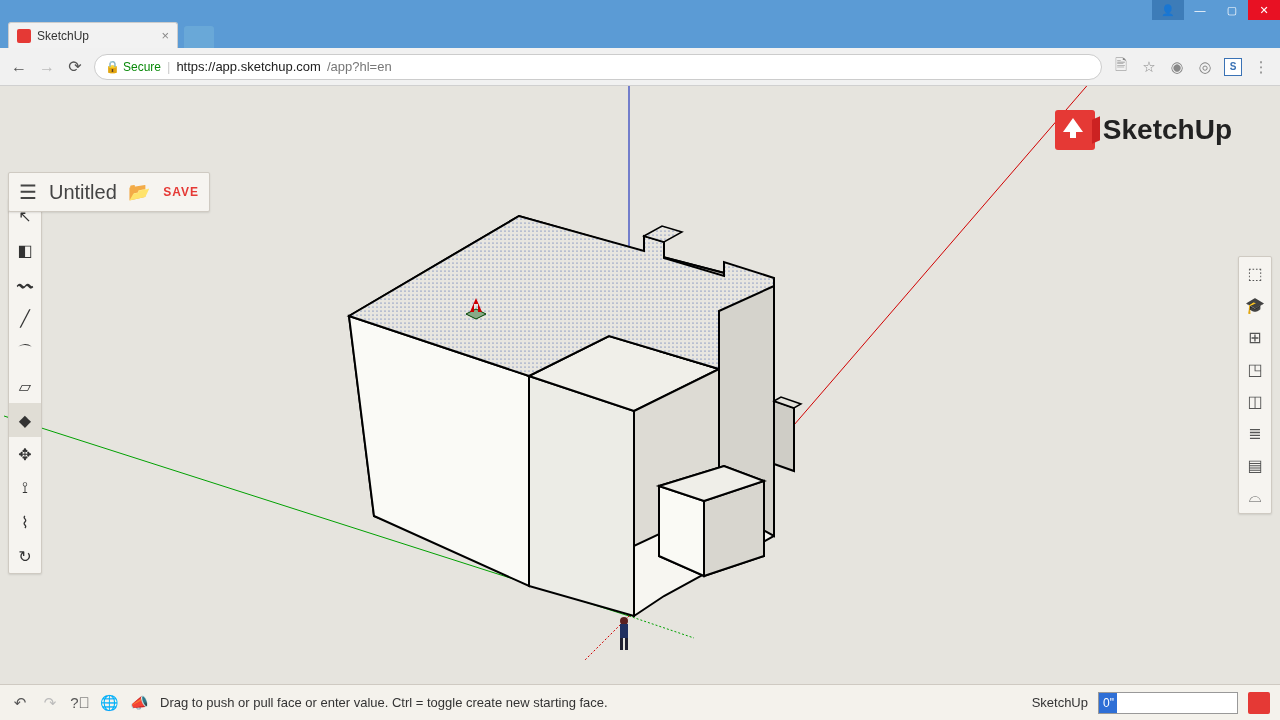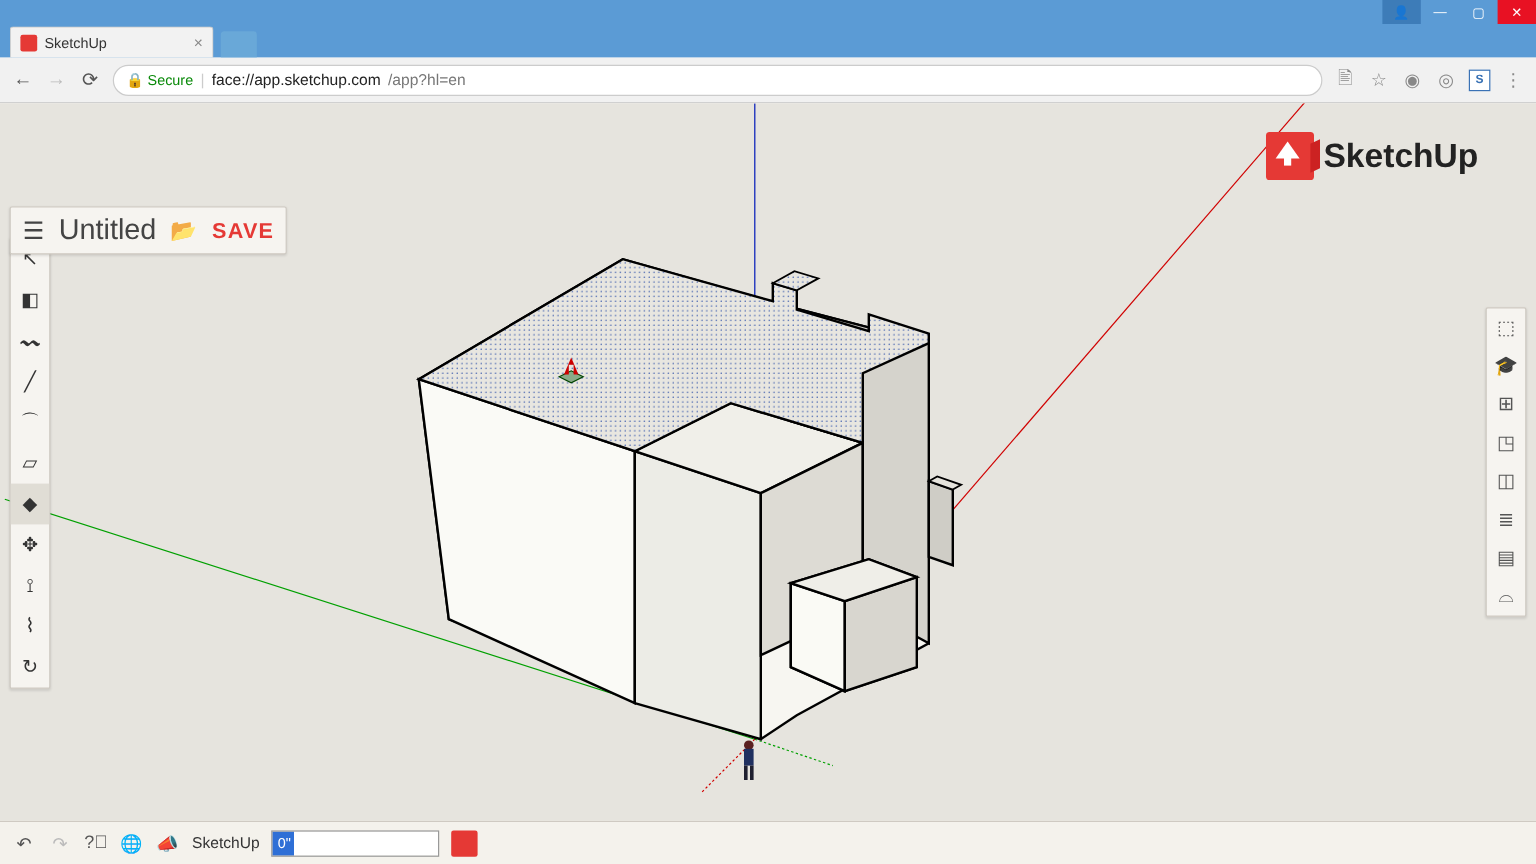--- a/index.html
+++ b/index.html
@@ -23,23 +23,23 @@
 .addrbar .navbtn.disabled { color: #bbb; }
 .addrbar .url { flex: 1; display: flex; align-items: center; background: #fff; height: 26px; border: 1px solid #ccc; border-radius: 13px; padding: 0 10px; font-size: 13px; gap: 6px; }
 .addrbar .url .secure { color: #0a8a0a; font-size: 12px; display: flex; align-items: center; gap: 3px;}
 .addrbar .url .path { color: #777; text-align: right; }
 .addrbar .ricon { width: 18px; height: 18px; color: #888; font-size: 15px; display: flex; align-items: center; justify-content: center; }
 .addrbar .su-favicon { width:18px; height:18px; background:#fff; border:1px solid #3a72b5; display:flex; align-items:center; justify-content:center; font-size:10px; font-weight:bold; color:#3a72b5;}
 
 
 .apphead { position: absolute; top: 86px; left: 8px; height: 40px; background: #f6f4f0; border: 1px solid #cfcac2; border-radius: 2px; display: flex; align-items: center; padding: 0 10px; gap: 12px; box-shadow: 0 1px 2px rgba(0,0,0,0.1); z-index: 20; }
 .apphead .menu { font-size: 20px; color: #444; }
-.apphead .title { font-size: 24px; color: #444; font-weight: 400; }
+.apphead .title { font-size: 20px; color: #444; font-weight: 400; }
 .apphead .folder { font-size: 18px; color: #444; }
-.apphead .save { font-size: 18px; font-weight: bold; color: #E53935; letter-spacing: 1px; }
+.apphead .save { font-size: 12px; font-weight: bold; color: #E53935; letter-spacing: 1px; }
 
 
 .canvas { position: absolute; top: 86px; left: 0; right: 0; bottom: 36px; background: #E6E4DE; overflow: hidden; }
 
 
 .lefttool { position: absolute; left: 8px; top: 112px; width: 34px; background: #f6f4f0; border: 1px solid #cfcac2; border-radius: 2px; box-shadow: 0 1px 2px rgba(0,0,0,0.1); z-index: 15; }
 .lefttool .titem { width: 100%; height: 34px; display: flex; align-items: center; justify-content: center; color: #333; font-size: 16px; }
 .lefttool .titem.active { background: #e0ddd5; }
 
 
@@ -86,21 +86,21 @@
   <div class="tab-ghost"></div>
 </div>
 
 <div class="addrbar">
   <div class="navbtn">←</div>
   <div class="navbtn disabled">→</div>
   <div class="navbtn">⟳</div>
   <div class="url">
     <span class="secure">🔒 <span>Secure</span></span>
     <span style="color:#ccc">|</span>
-    <span style="color:#222">face://app.sketchup.com</span>
+    <span style="color:#222">https://app.sketchup.com</span>
       <span class="path">/app?hl=en</span>
   </div>
   <div class="ricon">🖹</div>
   <div class="ricon">☆</div>
   <div class="ricon">◉</div>
   <div class="ricon">◎</div>
   <div class="ricon su-favicon">S</div>
   <div class="ricon">⋮</div>
 </div>
 
@@ -197,16 +197,17 @@
   </div>
 
 </div>
 
 <div class="status">
   <span class="sicon">↶</span>
   <span class="sicon" style="color:#bbb">↷</span>
   <span class="sicon">?⃝</span>
   <span class="sicon">🌐</span>
   <span class="sicon">📣</span>
+  <span class="hint">Drag to push or pull face or enter value. Ctrl = toggle create new starting face.</span>
   <span class="vlabel">SketchUp</span>
   <input type="text" value="0&quot;" style="background: linear-gradient(to right, rgb(46, 111, 214) 0px, rgb(46, 111, 214) 18px, rgb(255, 255, 255) 18px); color: rgb(255, 255, 255);">
   <div class="su-small"></div>
 </div>
 
 </body></html>

